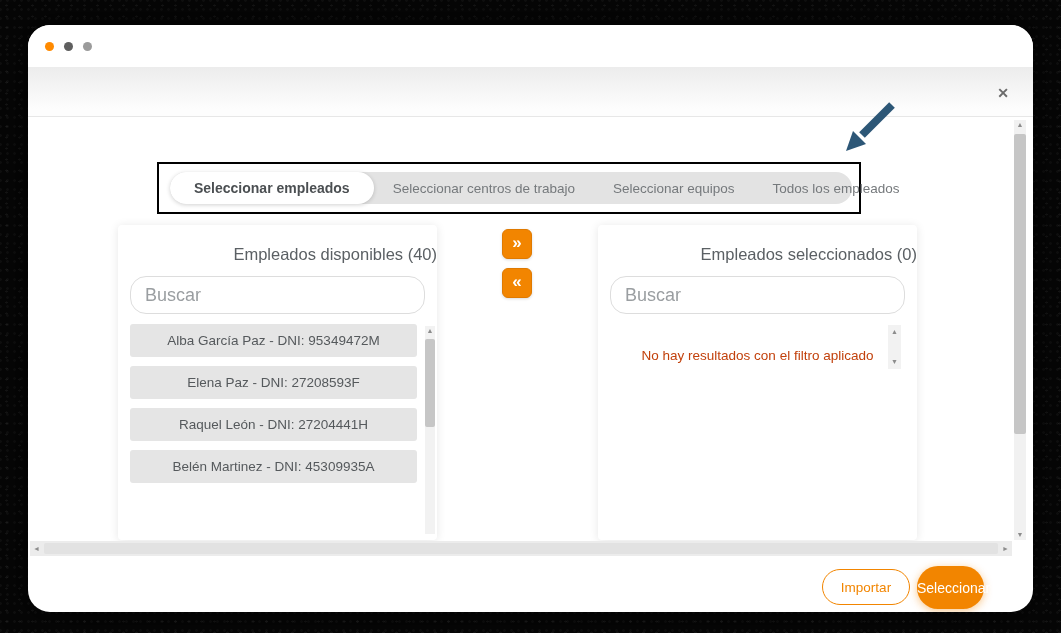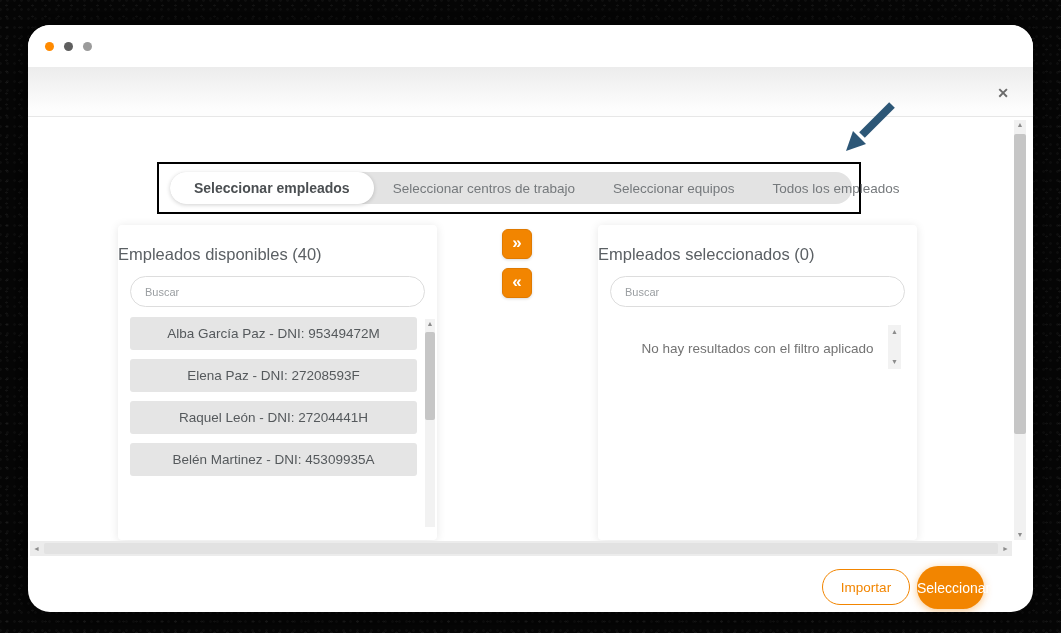--- a/index.html
+++ b/index.html
@@ -56,34 +56,34 @@
     flex:0 0 auto; background:#fff; border-radius:16px; font-weight:bold; font-size:14px;
     color:#4b4f52; box-shadow:0 1px 4px rgba(0,0,0,0.18); padding:0 24px;
   }
   
   .panel {
     position:absolute; top:200px; width:319px; height:315px; background:#fff;
     border-radius:4px; box-shadow:0 1px 10px rgba(0,0,0,0.10); overflow:hidden;
   }
   .panel.left { left:90px; }
   .panel.right { left:570px; }
-  .panel-title { text-align:left; padding-top:20px; font-size:16.5px; color:#5b6064; }
+  .panel-title { text-align:right; padding-top:20px; font-size:16.5px; color:#5b6064; }
   .search {
-    display:block; width:295px; height:31px; margin:12px auto 0 auto;
-    border:1px solid #ddd; border-radius:16px; padding:0 14px; font-size:11px;
+    display:block; width:295px; height:38px; margin:12px auto 0 auto;
+    border:1px solid #ddd; border-radius:16px; padding:0 14px; font-size:18px;
     color:#55595c; outline:none; font-family:"Liberation Sans", sans-serif;
   }
   .search::placeholder { color:#9a9ea1; }
   .list { position:relative; margin-top:10px; padding-left:12px; height:212px; overflow:hidden; }
   .row {
     width:287px; min-height:33px; background:#e5e5e5; border-radius:3px; margin-bottom:9px;
     display:flex; align-items:center; justify-content:center; text-align:center;
     font-size:13.5px; color:#55595c; padding:4px 28px; line-height:1.45; cursor:pointer;
   }
-  .empty-msg { text-align:center; margin-top:34px; font-size:13.5px; color:#737373; padding:0 30px; }
+  .empty-msg { text-align:center; margin-top:34px; font-size:13.5px; color:#c2410c; padding:0 30px; }
   
   .sb-v {
     position:absolute; background:#f2f2f2; display:flex; flex-direction:column; align-items:center;
   }
   .sb-arrow { color:#8c8c8c; font-size:7px; line-height:10px; width:100%; text-align:center; cursor:pointer; }
   .sb-thumb { background:#c6c6c6; width:100%; border-radius:2px; cursor:pointer; }
   .list-sb { right:2px; top:2px; width:10px; height:208px; }
   .list-sb .sb-thumb { height:88px; margin-top:3px; }
   .mini-sb { right:16px; top:100px; width:13px; height:44px; justify-content:space-between; padding:2px 0; }
   .main-sb { right:7px; top:95px; width:12px; height:420px; background:#f1f1f1; }

